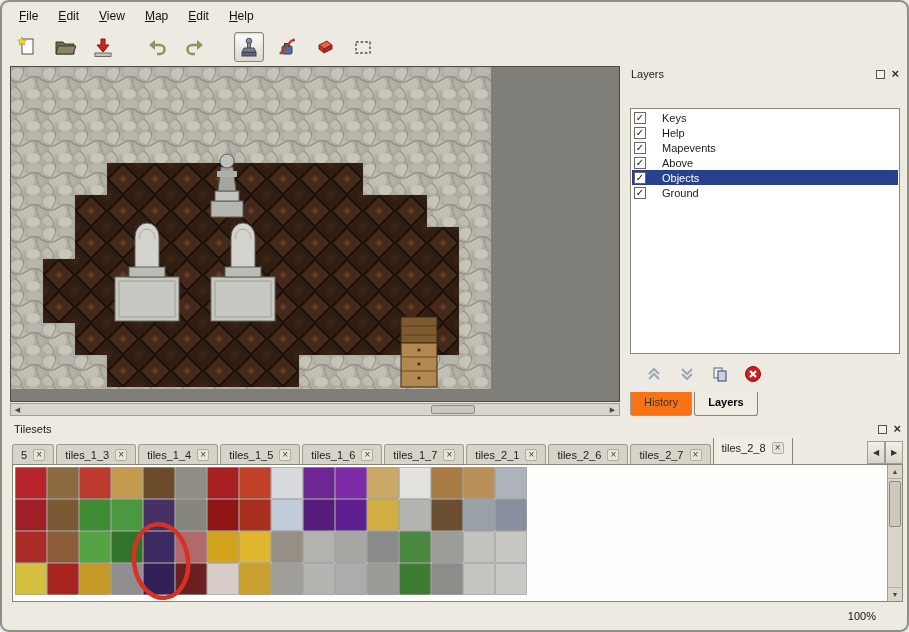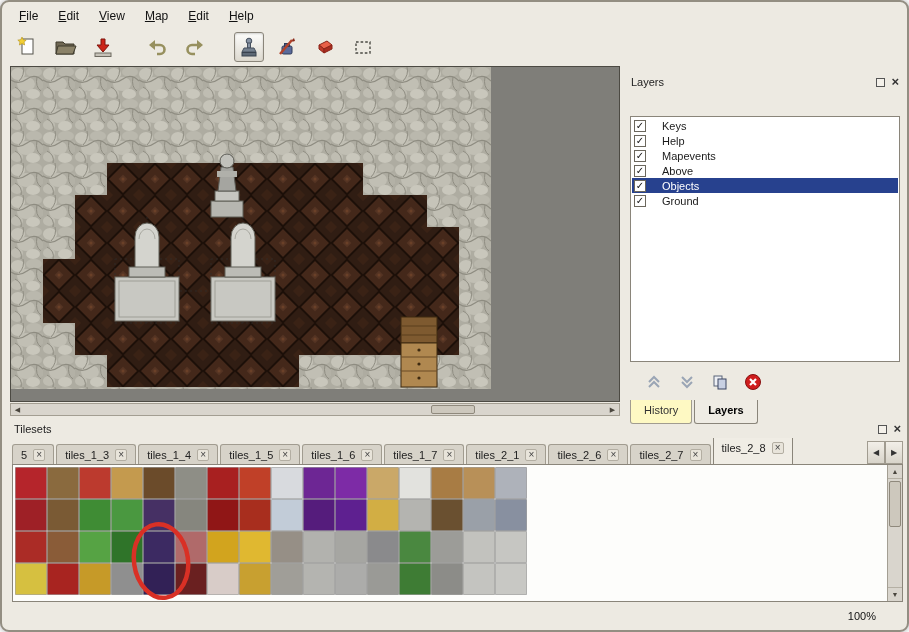--- a/index.html
+++ b/index.html
@@ -28,21 +28,21 @@
   .map-area { position:absolute; left:8px; top:64px; width:610px; height:336px;
               border:1px solid #4c4a43; background:#7f7e79; }
   .map-hscroll { position:absolute; left:8px; top:401px; width:610px; height:13px;
                  background:#d9d5cd; border:1px solid #a39e92; }
   .hthumb { position:absolute; left:420px; top:1px; width:44px; height:9px;
             background:#cdc8bd; border:1px solid #8f897c; border-radius:2px; }
   .sb-arrow { position:absolute; top:0; width:13px; height:11px; font-size:7px; line-height:11px;
               text-align:center; color:#4a463e; }
   .sb-left { left:0; } .sb-right { right:0; }
   
-  .layers-panel { position:absolute; left:624px; top:72px; width:278px; height:350px; }
+  .layers-panel { position:absolute; left:624px; top:64px; width:278px; height:350px; }
   .dock-header { display:flex; align-items:center; height:16px; padding:0 5px; font-size:11px; color:#222; }
   .dock-title { flex:1; }
   .float-box { width:9px; height:9px; border:1px solid #555; margin-right:6px; background:#f4f1ea; }
   .dock-close { font-size:13px; line-height:10px; color:#333; font-weight:bold; }
   .opacity-row { display:flex; align-items:center; margin:5px 5px 0; height:15px; font-size:11px; color:#1a1a1a; }
   .slider { position:relative; flex:1; height:13px; margin-left:8px; }
   .slider-track { position:absolute; left:0; right:2px; top:3px; height:7px;
                   background:#2343a8; border:1px solid #16306e; border-radius:3px; }
   .slider-handle { position:absolute; right:0; top:0; width:17px; height:13px;
                    background:repeating-linear-gradient(90deg,#d9d5cb 0 2px,#b4afa3 2px 3px);
@@ -52,21 +52,21 @@
   .layer-row { display:flex; align-items:center; height:15px; padding-left:2px; }
   .layer-row.selected { background:#27418e; }
   .layer-row.selected .layer-label { color:#fff;text-align:center; }
   .cb { width:12px; height:12px; background:#fff; border:1px solid #6b675d; font-size:10px;
         line-height:10px; text-align:center; color:#111; flex:none; }
   .layer-label { font-size:11px; color:#1a1a1a; margin-left:16px; }
   .layer-actions { position:absolute; left:4px; right:4px; bottom:26px; height:32px;
                    display:flex; align-items:center; gap:9px; padding-left:12px; }
   .act-btn { width:24px; height:22px; display:flex; align-items:center; justify-content:center; }
   .panel-tabs { position:absolute; left:4px; bottom:0; height:24px; display:flex; gap:2px; }
-  .ptab { font-size:11px; padding:4px 13px 3px; background:#fef9c3; border:1px solid #a19c90;
+  .ptab { font-size:11px; padding:4px 13px 3px; background:#f97316; border:1px solid #a19c90;
           border-top:none; border-radius:0 0 3px 3px; color:#333; }
   .ptab.active { background:#efece4; border-color:#8a857a; font-weight:bold; color:#000; }
   
   .tilesets-panel { position:absolute; left:7px; top:419px; width:897px; height:207px; }
   .ts-tabs { position:absolute; left:3px; right:42px; top:17px; height:26px;
              display:flex; align-items:flex-end; gap:2px; overflow:hidden; }
   .ttab { display:flex; align-items:center; gap:6px; font-size:11px; color:#222;
           background:#d7d3c9; border:1px solid #a19c90; border-bottom:none;
           border-radius:3px 3px 0 0; padding:2px 8px; height:20px; white-space:nowrap; }
   .ttab.active { background:#f0ede5; border-color:#8a857a; height:35px; padding-top:4px; }

